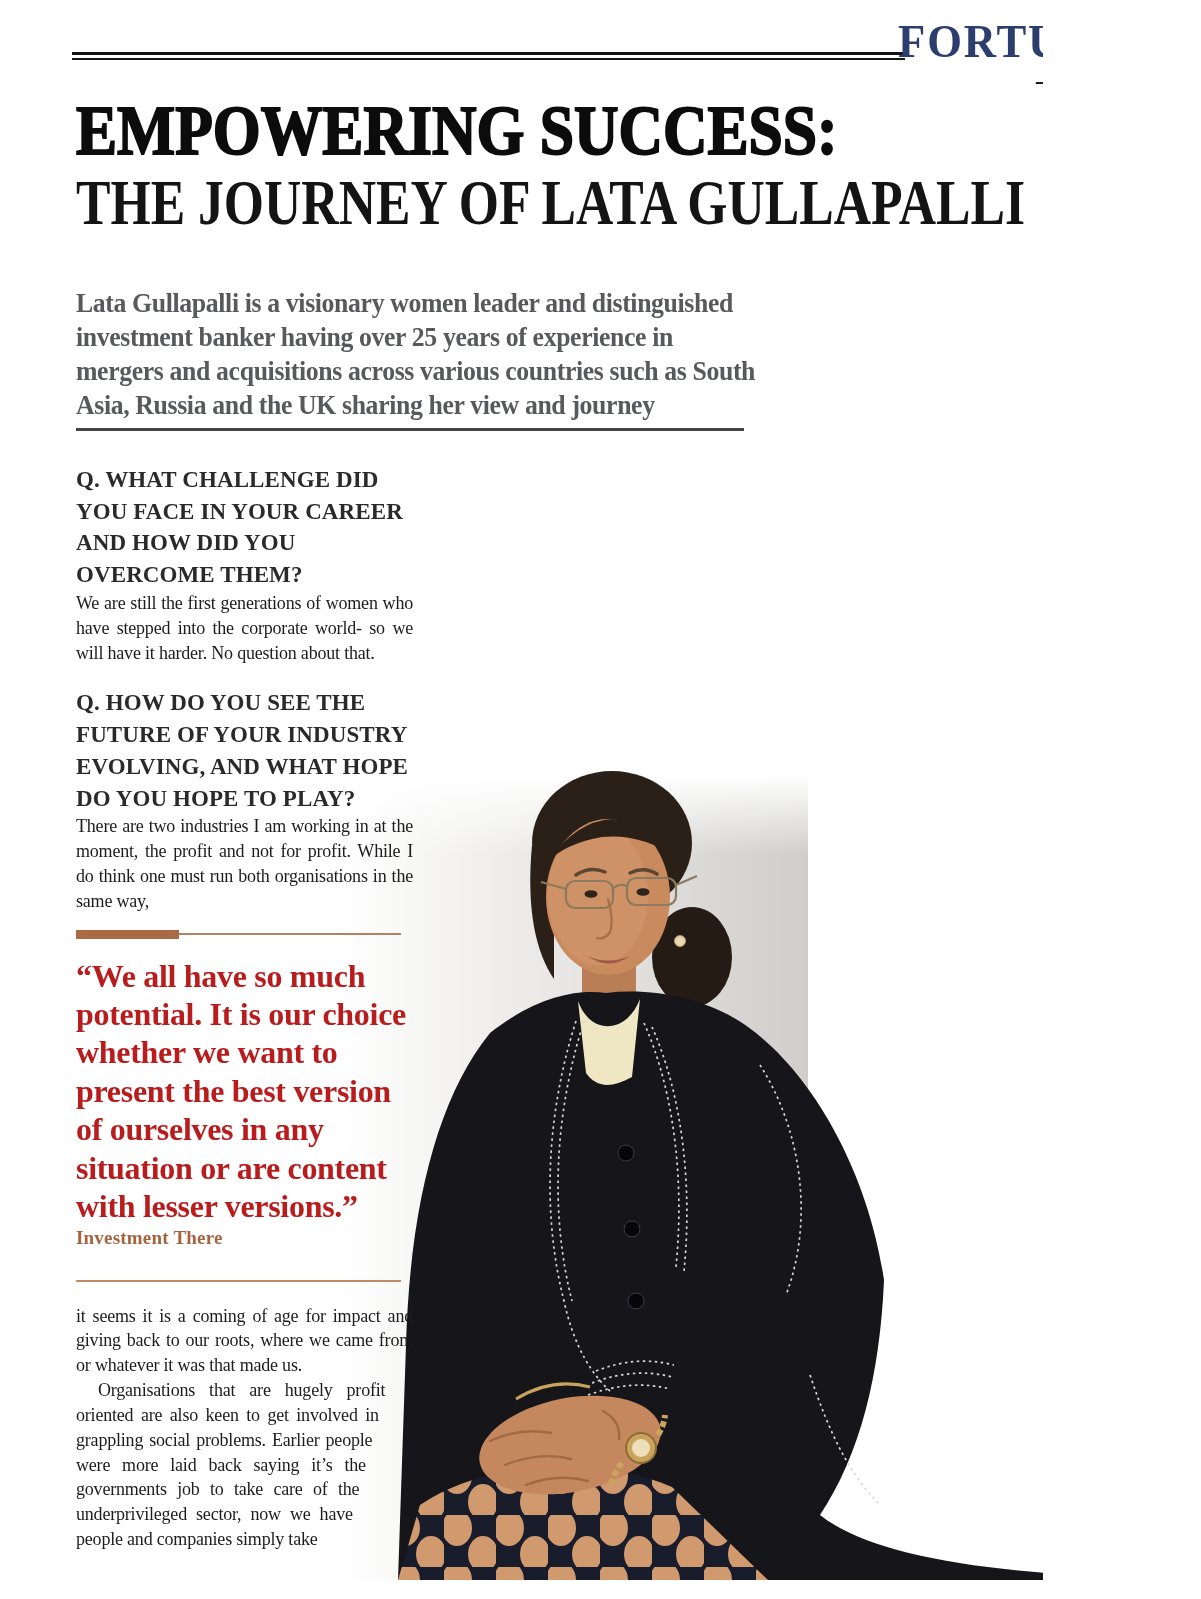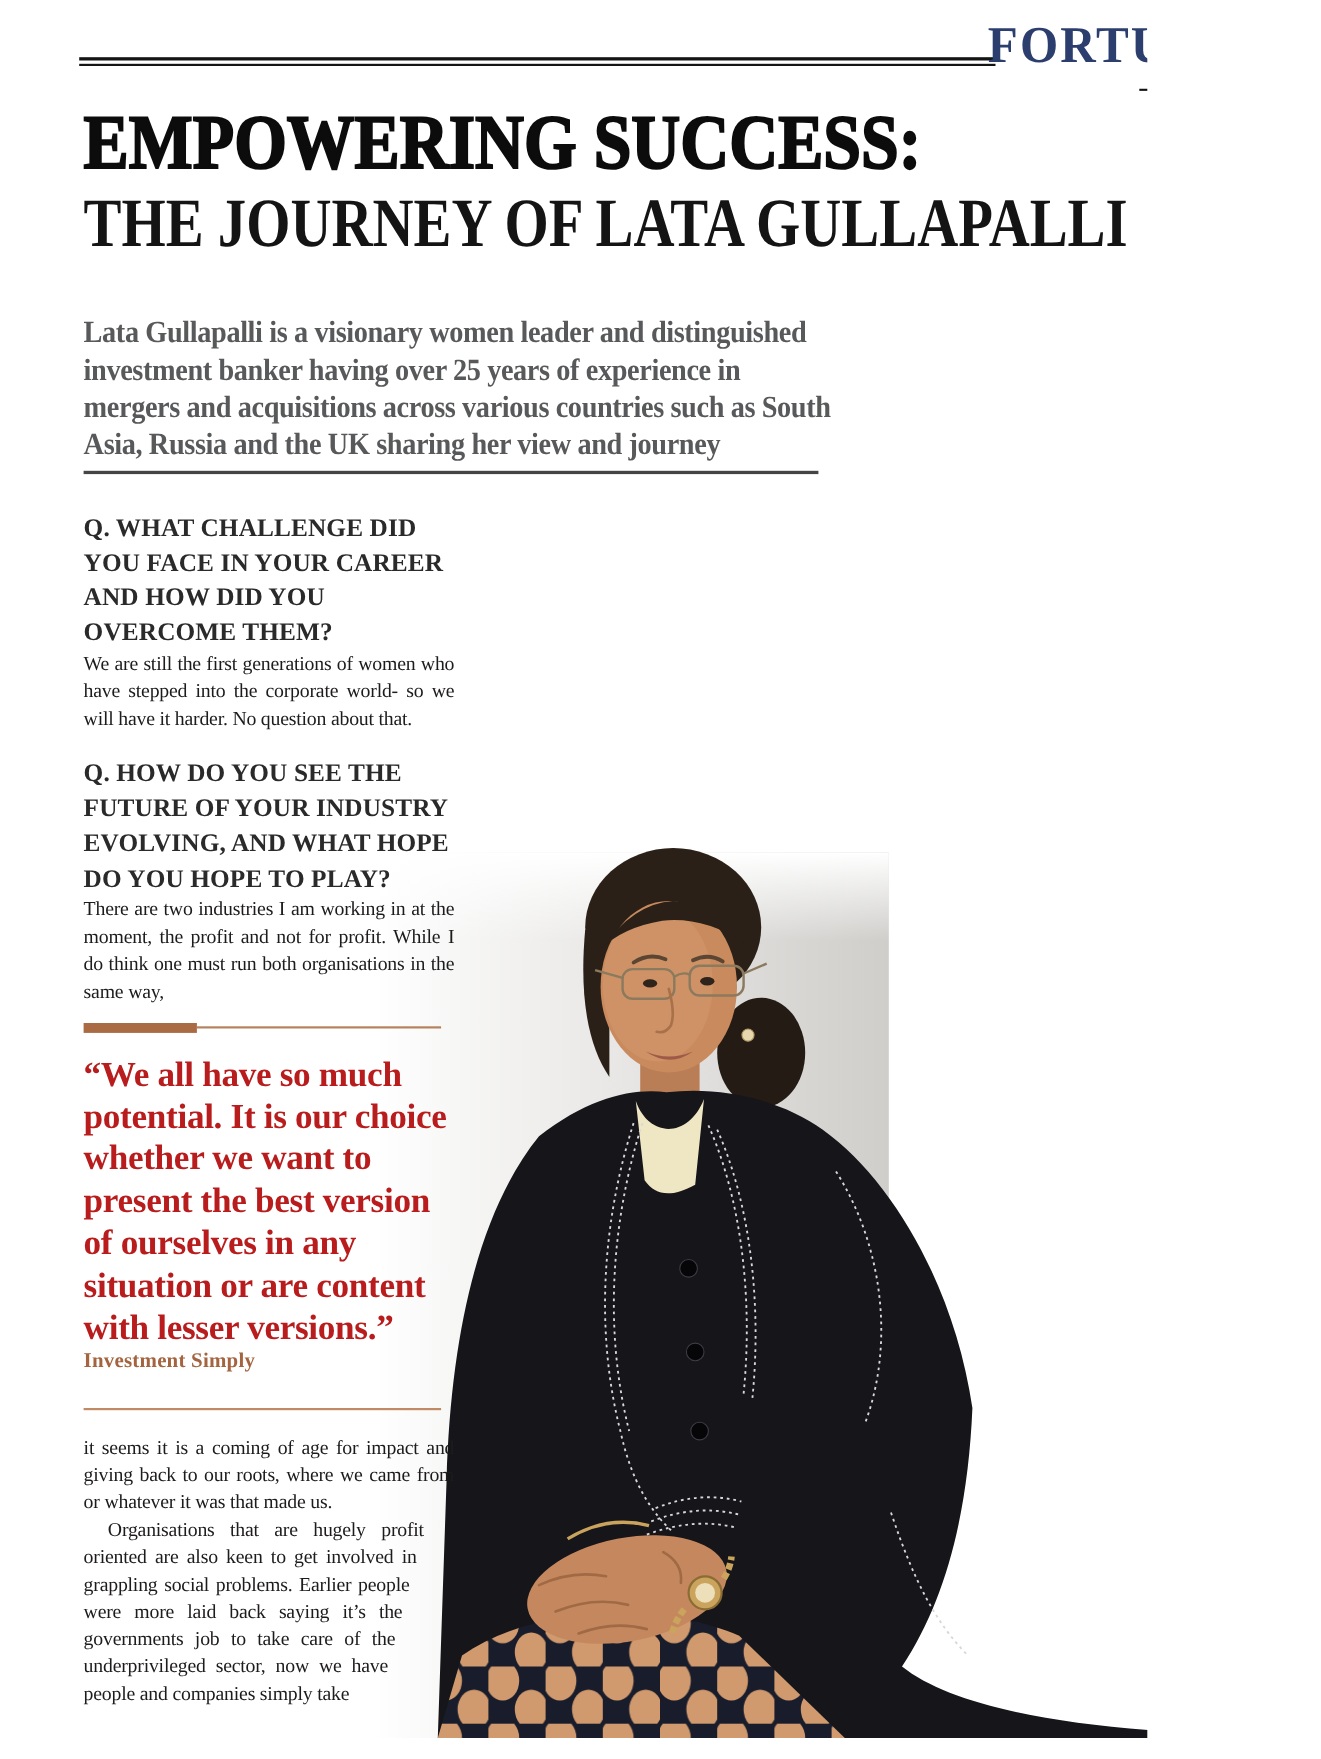--- a/index.html
+++ b/index.html
@@ -182,21 +182,21 @@
     <p class="just">We are still the first generations of women who have stepped into the corporate world- so we will have it harder. No question about that.</p>
     <p class="qhead mt">Q. HOW DO YOU SEE THE FUTURE OF YOUR INDUSTRY EVOLVING, AND WHAT HOPE DO YOU HOPE TO PLAY?</p>
     <p class="just">There are two industries I am working in at the moment, the profit and not for profit. While I do think one must run both organisations in the same way,</p>
 
     <div>
       <div class="pq-rule">
         <div class="thick"></div>
           <div class="thin"></div>
       </div>
       <p class="pq-text">“We all have so much potential.  It is our choice whether we want to present the best version of ourselves in any situation or are content with lesser versions.”</p>
-      <p class="pq-role">Investment Simply</p>
+      <p class="pq-role">Investment There</p>
     </div>
 
     <div class="cont-rule"></div>
     <p class="just">it seems it is a coming of age for impact and giving back to our roots, where we came from or whatever it was that made us.</p>
     <p class="ind just"><span class="spacer-r"></span><span>Organisations that are hugely profit oriented are also keen to get involved in grappling social problems. Earlier people were more laid back saying it’s the governments job to take care of the underprivileged sector, now we have people and companies simply take</span></p>
   </div>
 
 </div>
 
 </body></html>

